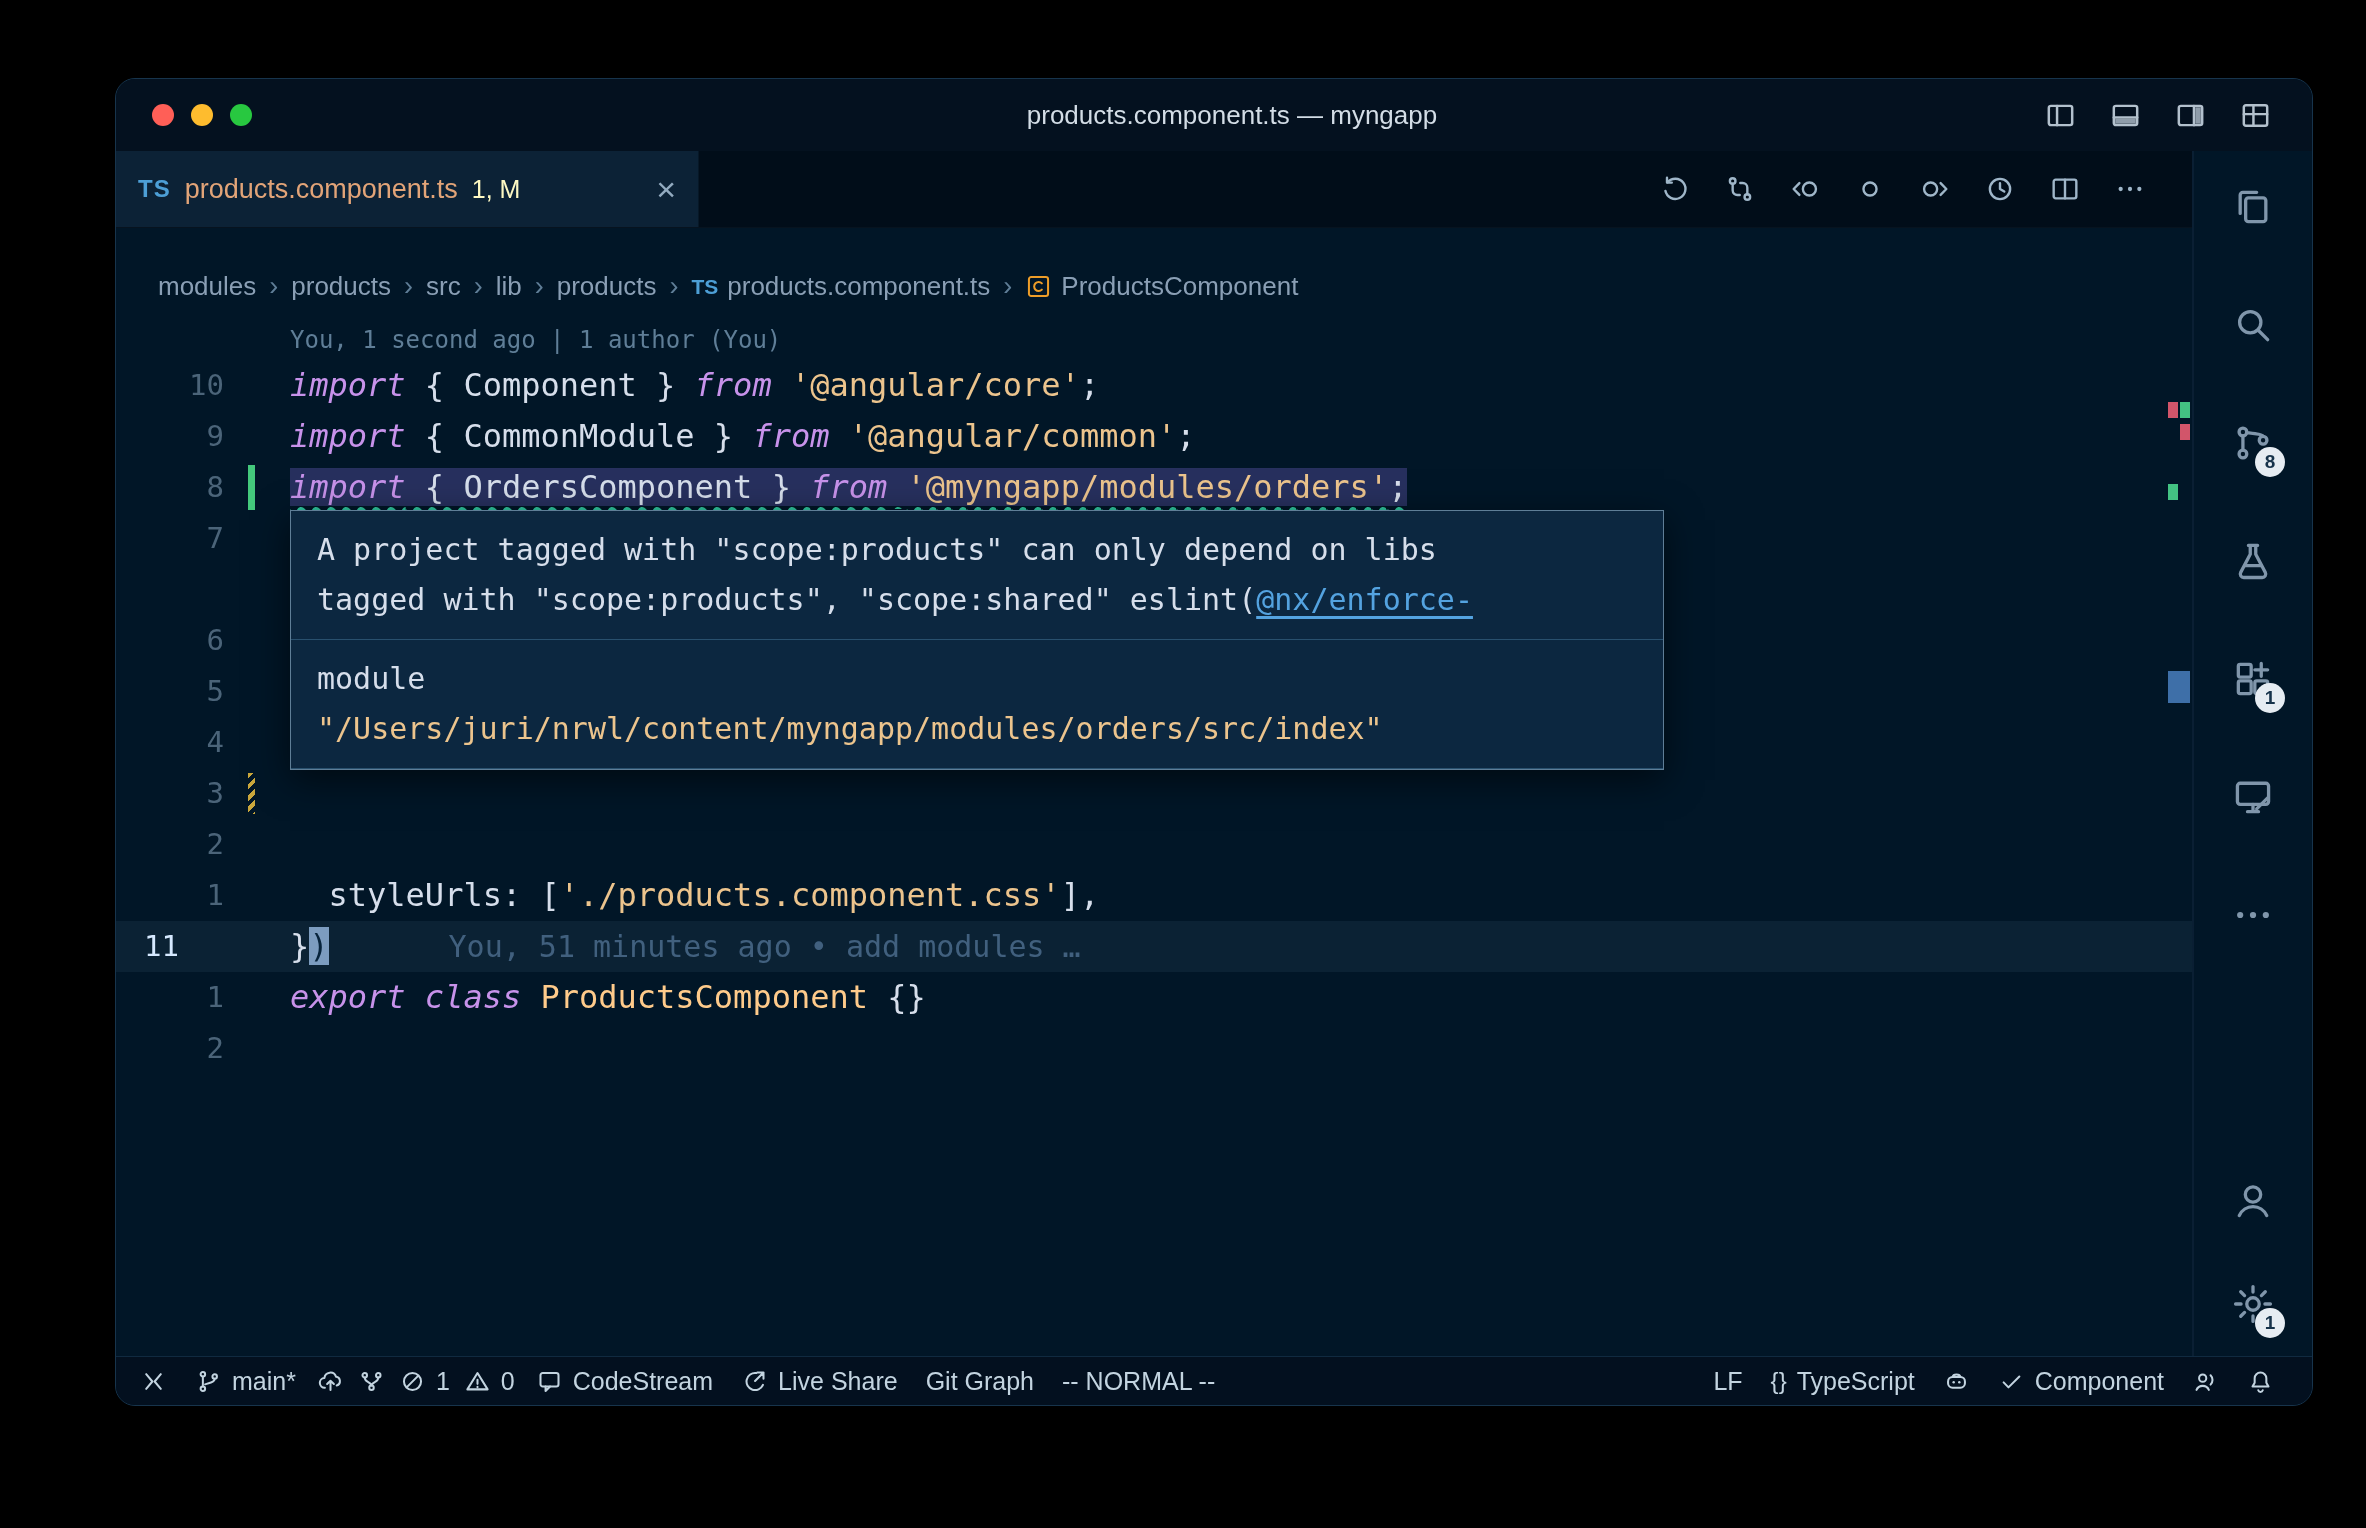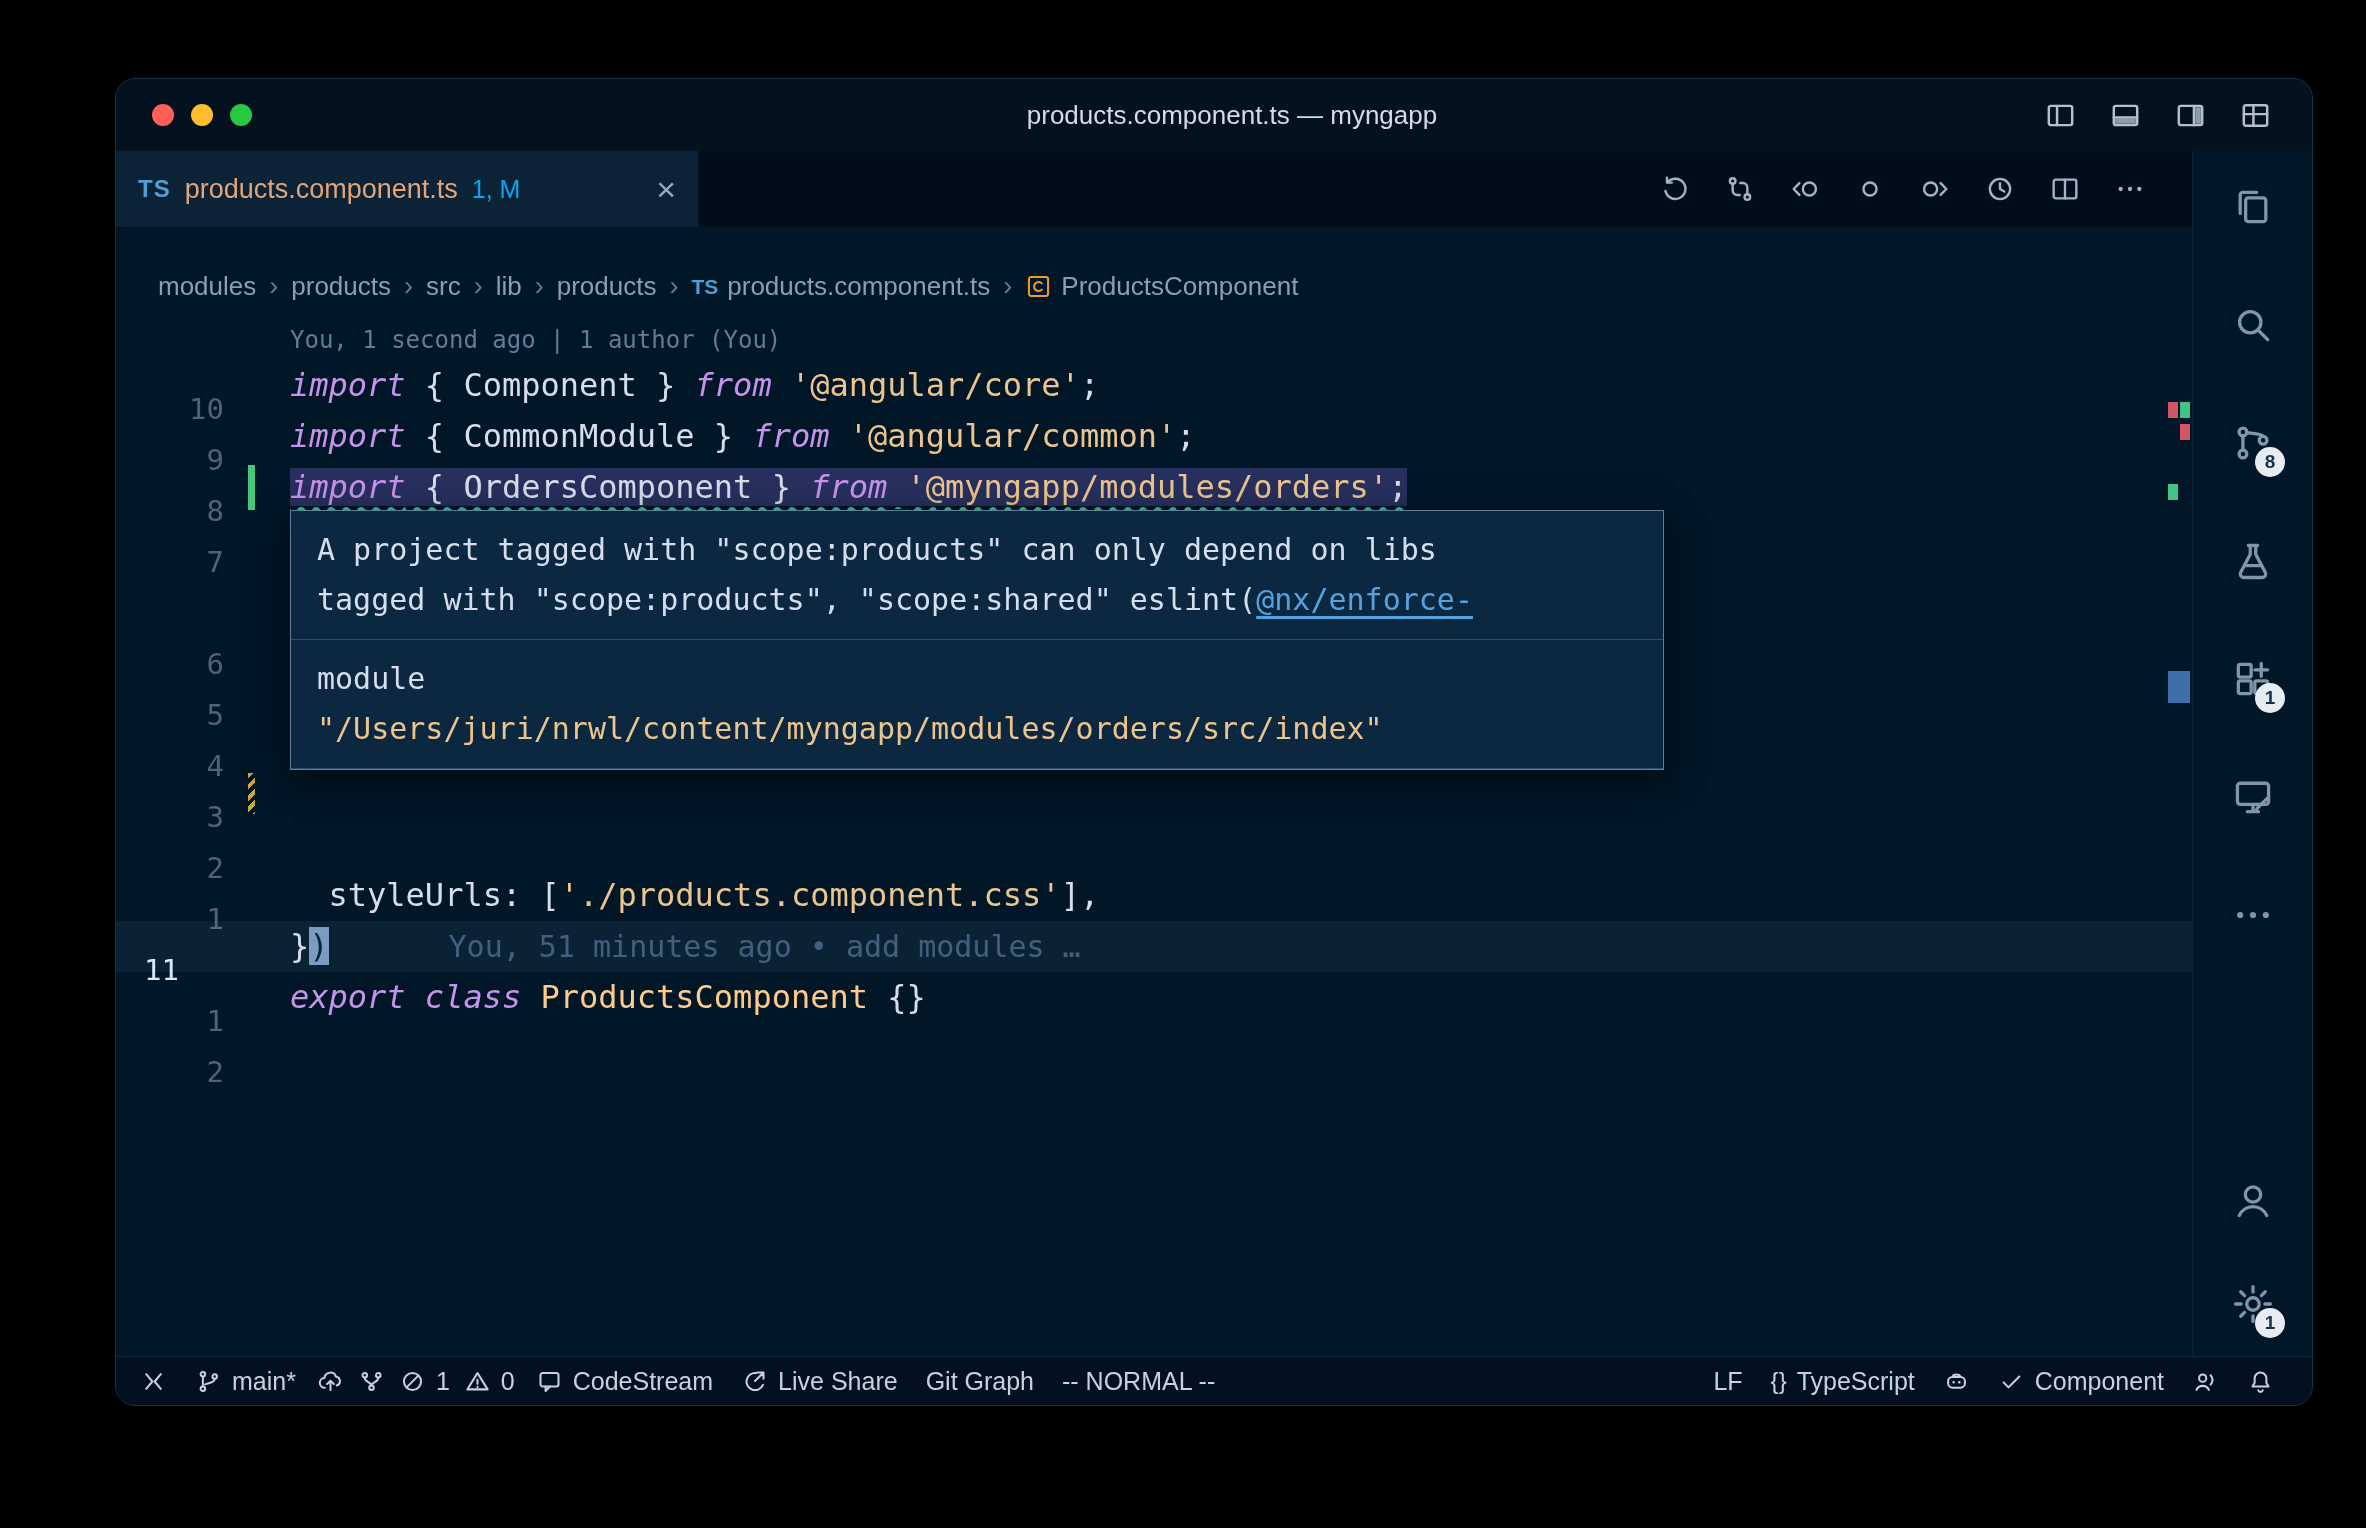--- a/index.html
+++ b/index.html
@@ -18,39 +18,39 @@
   .tb-icons .icon svg{width:33px;height:33px;display:block;}
   
   .main{flex:1;display:flex;min-height:0;}
   .editor-col{flex:1;display:flex;flex-direction:column;min-width:0;gap:12px;}
   
   .tabstrip{height:76px;flex:none;background:#010d19;display:flex;align-items:stretch;border-bottom:1px solid #07131f;}
   .tab{width:538px;flex:none;background:#0c2236;display:flex;align-items:center;padding:0 22px;gap:14px;
     border-right:1px solid #071827;}
   .ts-badge{color:#4d9fd6;font-weight:bold;font-size:24px;letter-spacing:1px;}
   .tab-label{color:#e2a478;font-size:27px;}
-  .tab-dirty{color:#0ea5e9;font-size:25px;}
+  .tab-dirty{color:#fef9c3;font-size:25px;}
   .tab-close{margin-left:auto;color:#93abc0;font-size:34px;line-height:34px;}
   .editor-actions{margin-left:auto;display:flex;align-items:center;gap:33px;padding-right:46px;color:#9fb6c9;}
   .editor-actions .icon svg{width:32px;height:32px;display:block;}
   
   .breadcrumbs{height:62px;flex:none;display:flex;align-items:flex-end;padding-left:42px;gap:13px;
     color:#8a9fb5;font-size:26px;background:#011627;}
   .crumb{display:flex;align-items:center;gap:9px;}
   .crumb .ts-mini{color:#4d9fd6;font-weight:bold;font-size:21px;}
   .crumb .icon svg{width:27px;height:27px;display:block;}
   .crumb-sep{color:#5f7e97;font-size:27px;}
   
   .editor{flex:1;position:relative;background:#011627;font-family:"DejaVu Sans Mono",monospace;
     font-size:32px;overflow:hidden;}
   .codelens{height:40px;line-height:40px;margin-top:6px;padding-left:174px;color:#5f7e97;
     font-size:24px;white-space:pre;}
   .row{height:51px;line-height:51px;display:flex;white-space:pre;position:relative;}
   .row.current{background:rgba(122,158,189,.09);}
-  .num{width:108px;flex:none;text-align:right;color:#4b6479;font-size:29px;box-sizing:border-box;margin-top:24px;}
+  .num{width:108px;flex:none;text-align:right;color:#4b6479;font-size:29px;box-sizing:border-box;}
   .num.cur{text-align:left;padding-left:28px;color:#d6e9ff;}
   .deco{width:66px;flex:none;position:relative;}
   .deco.added::after{content:"";position:absolute;left:24px;top:3px;bottom:3px;width:7px;background:#44c97c;}
   .deco.modified::after{content:"";position:absolute;left:24px;top:5px;bottom:5px;width:7px;
     background:repeating-linear-gradient(135deg,#caa73c 0 4px,rgba(0,0,0,0) 4px 8px);}
   .code{flex:1;white-space:pre;}
   .tok-k{color:#c792ea;font-style:italic;}
   .tok-p{color:#d6deeb;}
   .tok-s{color:#ecc48d;}
   .tok-cls{color:#ffcb8b;}

